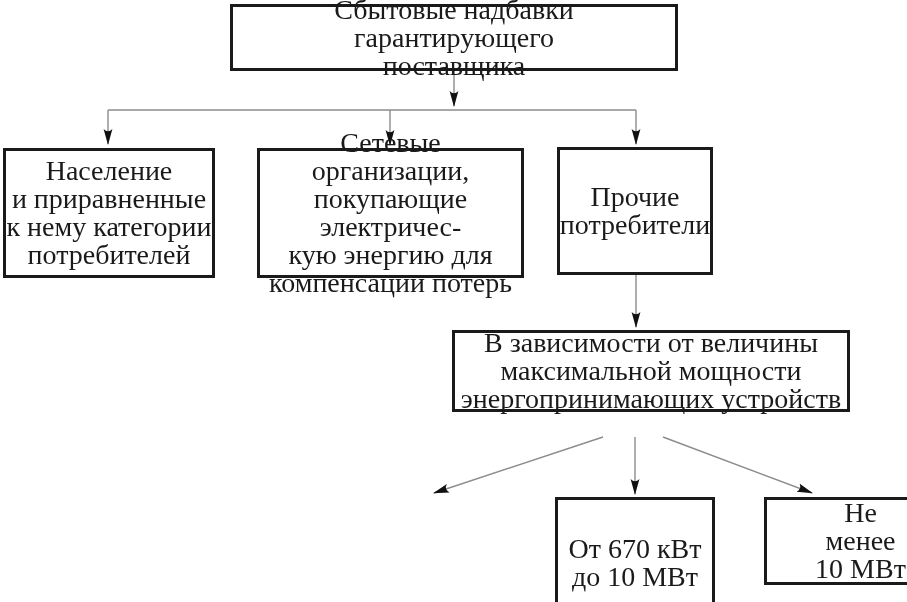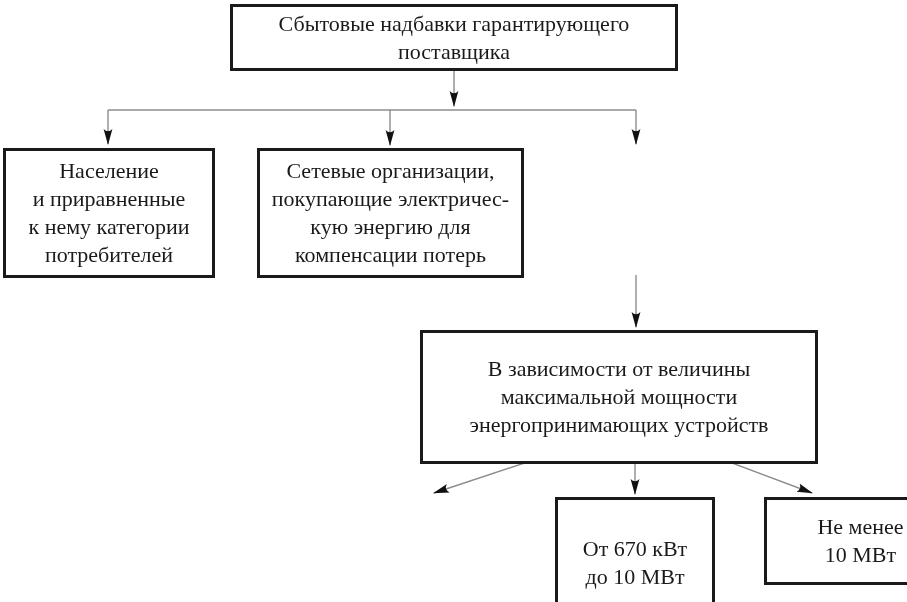--- a/index.html
+++ b/index.html
@@ -26,28 +26,28 @@
     position: absolute;
     box-sizing: border-box;
     border: 3px solid var(--border, #1a1a1a);
     background: #ffffff;
     color: var(--text, #1a1a1a);
     display: flex;
     align-items: center;
     justify-content: center;
     text-align: center;
     white-space: pre-line;
-    font-size: 22px;
+    font-size: 28px;
     line-height: 28px;
   }
   .node-root        { left: 230px; top: 4px;   width: 448px; height: 67px;  }
   .node-population  { left: 3px;   top: 148px; width: 212px; height: 130px; }
   .node-network     { left: 257px; top: 148px; width: 267px; height: 130px; }
   .node-other       { left: 557px; top: 147px; width: 156px; height: 128px; }
-  .node-capacity    { left: 420px; top: 330px; width: 398px; height: 134px; }
+  .node-capacity    { left: 452px; top: 330px; width: 398px; height: 82px; }
   .node-below670    { left: 348px; top: 497px; width: 152px; height: 101px; }
   .node-670to10     { left: 555px; top: 497px; width: 160px; height: 131px; }
   .node-atleast10   { left: 764px; top: 497px; width: 152px; height: 88px; padding-left: 41px; }
 </style>
 </head>
 <body>
 
 <div class="stage" style="--bg: #ffffff; --border: #1a1a1a; --text: #1a1a1a;">
 
   <svg class="connectors" viewBox="0 0 907 602" xmlns="http://www.w3.org/2000/svg" aria-hidden="true">
@@ -75,20 +75,22 @@
   <div class="node node-network">Сетевые организации,
 покупающие электричес-
 кую энергию для
 компенсации потерь</div>
 
   <div class="node node-population">Население
 и приравненные
 к нему категории
 потребителей</div>
 
+  <div class="node node-other">Прочие
+потребители</div>
 
   <div class="node node-capacity">В зависимости от величины
 максимальной мощности
 энергопринимающих устройств</div>
 
 
   <div class="node node-670to10">От 670 кВт
 до 10 МВт</div>
 
   <div class="node node-atleast10">Не менее

